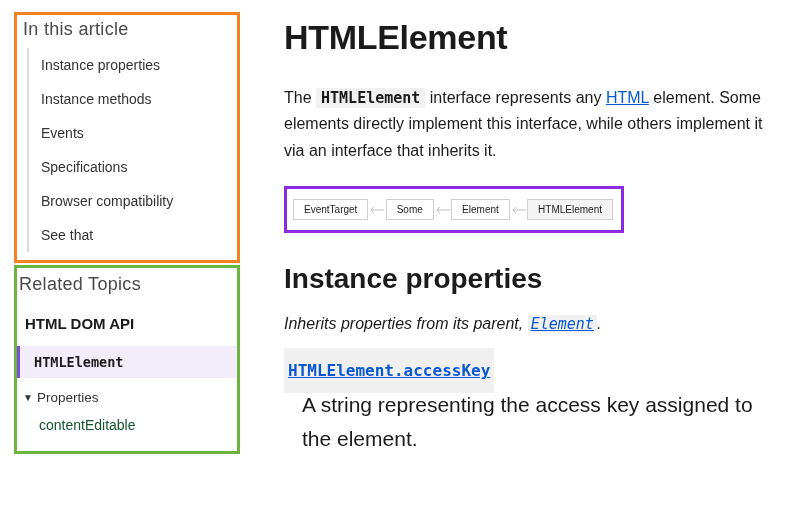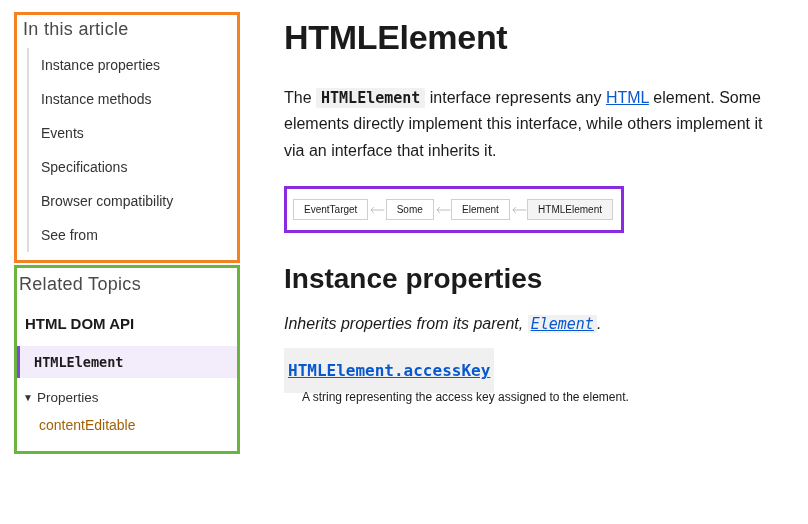--- a/index.html
+++ b/index.html
@@ -15,55 +15,55 @@
 
   .toc-title, .rel-title { font-size: 18px; font-weight: 400; color: #4a4a4a; letter-spacing: .3px; margin: 2px 0 8px 2px; }
   .toc-list { list-style: none; border-left: 2px solid #dcdcdc; margin-left: 6px; }
   .toc-list li { padding: 9px 0 9px 12px; font-size: 14px; color: #333; cursor: pointer; }
 
   .rel-api { font-weight: 700; font-size: 15px; padding: 12px 0 10px 8px; }
   .rel-current { background: #f2ecfb; border-left: 3px solid #7a4fd6; font-family: ui-monospace, Menlo, Consolas, monospace; font-weight: 700; font-size: 13.5px; padding: 8px 0 8px 14px; margin: 4px 0; }
   .disclose { display: flex; align-items: center; gap: 4px; font-size: 13.5px; color: #333; padding: 8px 0 6px 6px; cursor: pointer; }
   .disclose .tri { font-size: 10px; }
   .sub-list { list-style: none; padding-left: 22px; }
-  .sub-list li { font-size: 14px; color: #a16207; padding: 6px 0; font-family: -apple-system, BlinkMacSystemFont, "Segoe UI", Arial, sans-serif; }
+  .sub-list li { font-size: 14px; color: #14532d; padding: 6px 0; font-family: -apple-system, BlinkMacSystemFont, "Segoe UI", Arial, sans-serif; }
 
   h1.main-title { font-size: 34px; font-weight: 700; margin: 4px 0 28px 0; letter-spacing: -.3px; }
   p.intro { font-size: 16px; line-height: 1.65; margin-bottom: 22px; }
   code.inline { background: #f1f1f1; padding: 1px 5px; border-radius: 2px; font-family: ui-monospace, Menlo, Consolas, monospace; font-size: 15px; font-weight: 600; }
   a.link { color: #0858d0; }
   a.codelink { color: #0858d0; text-decoration: underline; background: #f1f1f1; padding: 0 3px; font-family: ui-monospace, Menlo, Consolas, monospace; font-size: 15px; }
 
   .inherit-box { border: 3px solid #8a2be2; padding: 10px 8px 10px 6px; display: flex; align-items: center; gap: 0; margin-bottom: 30px; width: 340px; }
   .inherit-node { border: 1px solid #cfcfcf; background: #fff; font-size: 10px; padding: 4px 10px; font-family: -apple-system, sans-serif; }
   .inherit-node.current { background: #f4f4f4; }
   .inherit-arrow { width: 18px; height: 10px; position: relative; }
   .inherit-arrow svg { width: 100%; height: 100%; display: block; }
 
   h2.section { font-size: 28px; font-weight: 700; margin: 6px 0 20px 0; }
   p.note { font-style: italic; font-size: 16px; margin-bottom: 28px; }
   dl.prop dt { margin-bottom: 8px; }
   dl.prop dt a { color: #0858d0; text-decoration: underline; background: #f0f0f0; padding: 13px 4px; font-family: ui-monospace, Menlo, Consolas, monospace; font-size: 16px; font-weight: 600; }
-  dl.prop dd { margin-left: 18px; font-size: 12px; line-height: 1.6; }
+  dl.prop dd { margin-left: 18px; font-size: 21px; line-height: 1.6; }
 </style>
 </head>
 <body>
 
 <div class="page">
 
   <aside class="sidebar">
     <div class="box-orange">
       <div class="toc-title">In this article</div>
       <ul class="toc-list">
         <li>Instance properties</li>
         <li>Instance methods</li>
         <li>Events</li>
         <li>Specifications</li>
         <li>Browser compatibility</li>
-        <li>See from</li>
+        <li>See that</li>
       </ul>
     </div>
 
     <div class="box-green">
       <div class="rel-title">Related Topics</div>
       <div class="rel-api">HTML DOM API</div>
       <div class="rel-current">HTMLElement</div>
       <div class="disclose">
         <span class="tri">▼</span>
         <span>Properties</span>

